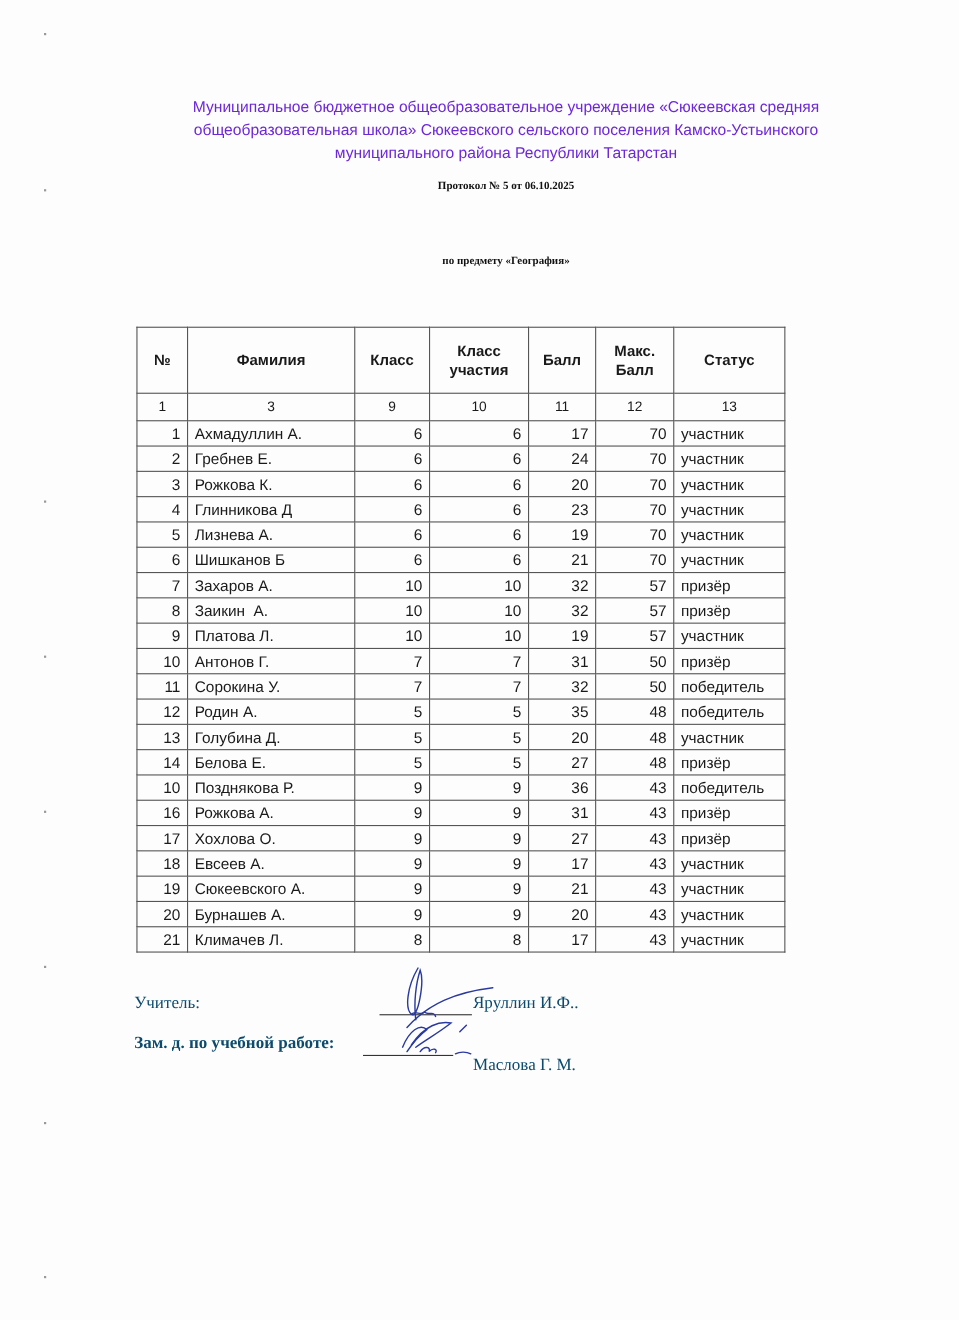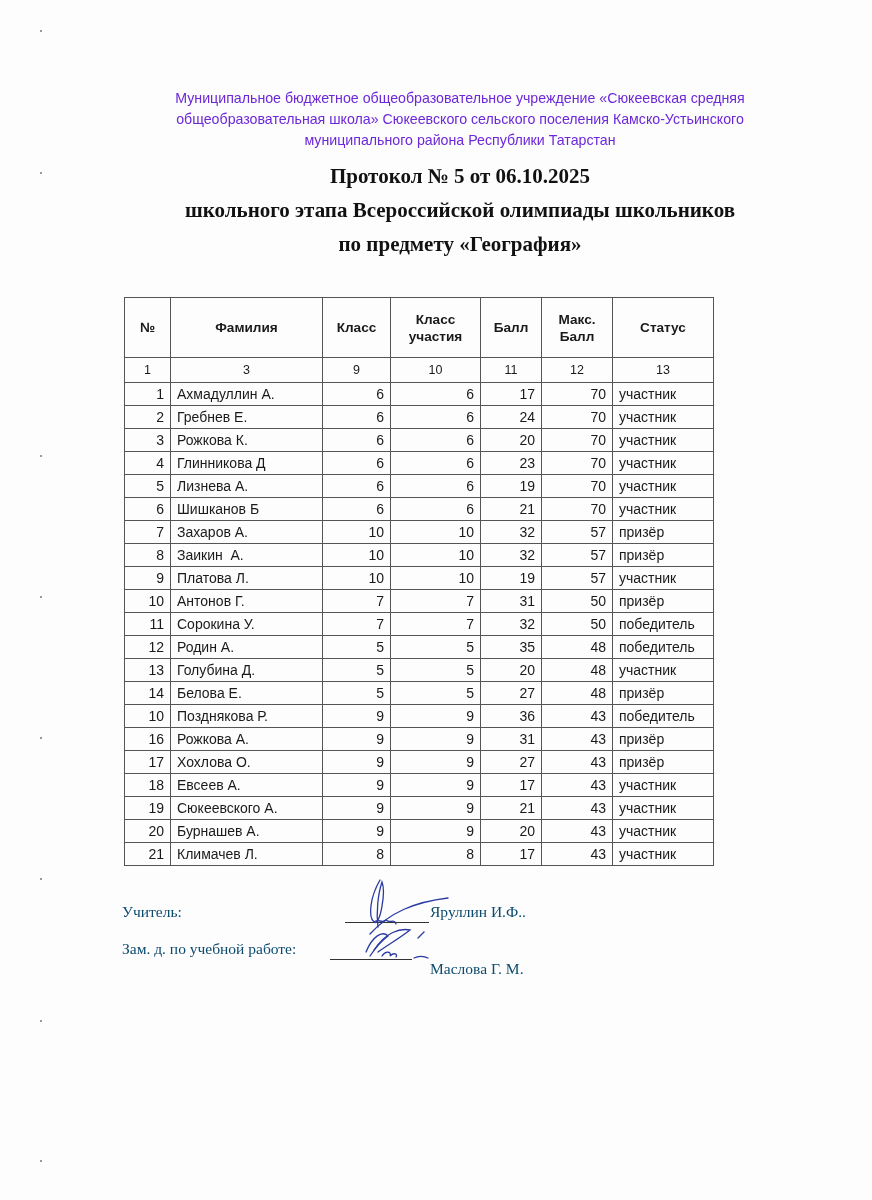--- a/index.html
+++ b/index.html
@@ -6,21 +6,21 @@
   body { width: 872px; height: 1200px; position: relative; overflow: hidden; color: #1a1a1a; }
   .page { position: absolute; left: 0; top: 0; width: 872px; height: 1200px; background: #fdfdfd; }
 
   .org {
     position: absolute; left: 150px; top: 88px; width: 620px;
     text-align: center; font-family: "Liberation Sans", sans-serif; font-size: 14.2px;
     line-height: 21px; color: #6d28d9;
   }
   .title {
     position: absolute; left: 150px; width: 620px; text-align: center;
-    font-family: "Liberation Serif", serif; font-weight: bold; font-size: 21px; color: #111;
+    font-family: "Liberation Serif", serif; font-weight: bold; font-size: 10px; color: #111;
   }
   .t1 { top: 164px; }
   .t2 { top: 198px; }
   .t3 { top: 232px; }
 
   table.protocol {
     position: absolute; left: 124px; top: 297px;
     border-collapse: collapse; font-family: "Liberation Sans", sans-serif; font-size: 14px; color: #1a1a1a;
   }
   table.protocol td, table.protocol th { border: 1px solid #555; padding: 0; }
@@ -37,35 +37,34 @@
   .c-max { width: 70px; }
   .c-status { width: 100px; }
   td.r { text-align: right; padding-right: 6px !important; }
   td.l { text-align: left; padding-left: 6px !important; }
 
   .sign {
     position: absolute; font-family: "Liberation Serif", serif; font-size: 15.5px; color: #0c4a6e;
   }
   .s1-label { left: 122px; top: 903px; }
   .s1-name { left: 430px; top: 903px; }
-  .s2-label { left: 122px; top: 940px; }
+  .s2-label { left: 122px; top: 940px; font-weight: bold; }
   .s2-name { left: 430px; top: 960px; }
   .sig-line { position: absolute; height: 1px; background: #333; }
   .sig-svg { position: absolute; left: 330px; top: 872px; }
 
   .speck { position: absolute; width: 2px; height: 2px; background: #999; }
 </style>
 </head>
 <body>
 
 <div class="page">
 
   <div class="org">Муниципальное бюджетное общеобразовательное учреждение «Сюкеевская средняя общеобразовательная школа» Сюкеевского сельского поселения Камско-Устьинского муниципального района Республики Татарстан</div>
   <div class="title t1">Протокол № 5 от  06.10.2025</div>
-  <div class="title t2">школьного этапа Всероссийской олимпиады школьников</div>
   <div class="title t3">по предмету  «География»</div>
 
   <table class="protocol">
     <thead>
       <tr>
         <th class="c-num">№</th>
         <th class="c-name">Фамилия</th>
         <th class="c-class">Класс</th>
         <th class="c-part"><span style="display:inline-block;width:60px;text-align:center;">Класс участия</span></th>
         <th class="c-score">Балл</th>

